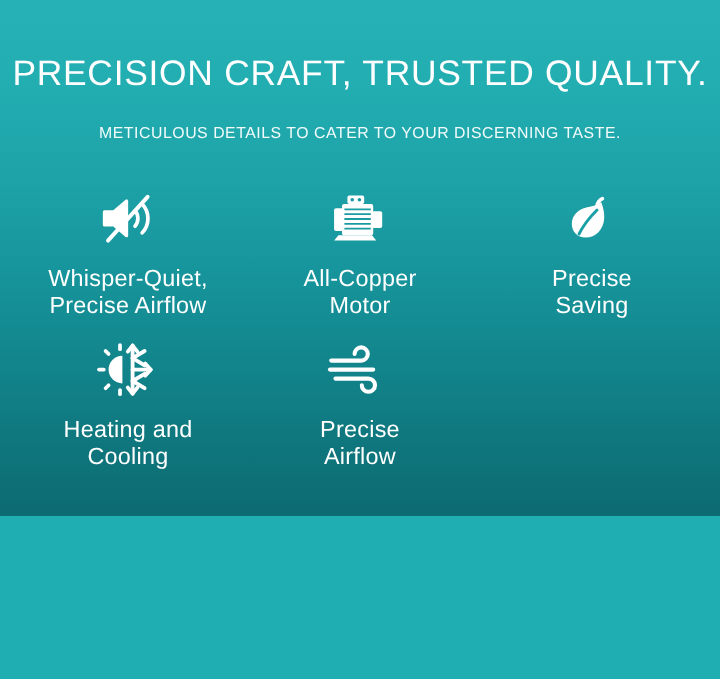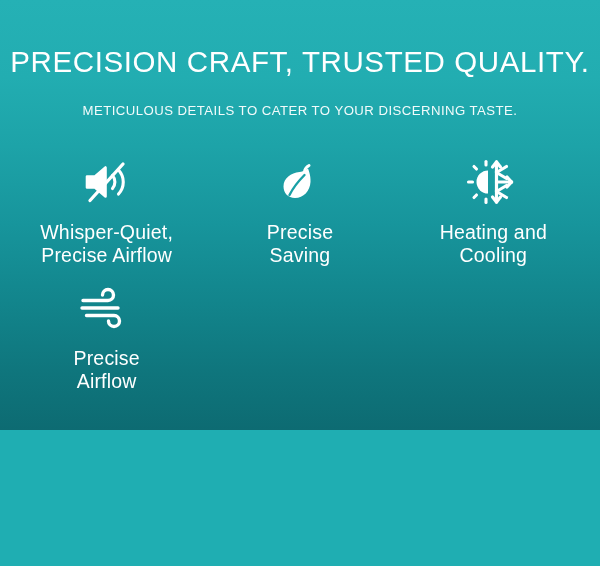--- a/index.html
+++ b/index.html
@@ -114,20 +114,47 @@
           <path d="M31.5 16.5 A10 10 0 0 1 31.5 29.5" stroke="#ffffff" stroke-width="3.1" stroke-linecap="round" fill="none"></path>
           <path d="M37.5 11 A17.5 17.5 0 0 1 37.5 35" stroke="#ffffff" stroke-width="3.1" stroke-linecap="round" fill="none"></path>
           <path d="M9 41.5 L42 5" stroke="#ffffff" stroke-width="3.3" stroke-linecap="round"></path>
           <path d="M9 41.5 L42 5" stroke="#1da3a8" stroke-width="1.0" stroke-linecap="round" opacity="0"></path>
         </svg>
       </span>
       <div class="cell-label">Whisper-Quiet,
 Precise Airflow</div>
     </div>
 
+    <div class="cell">
+      <span class="icon-wrap">
+        <svg width="54" height="46" viewBox="0 0 54 46" fill="none">
+
+          <rect x="16.5" y="4" width="14" height="7" rx="1.6" fill="#ffffff"></rect>
+          <circle cx="20.5" cy="7.5" r="1.5" fill="#1a9ba1"></circle>
+          <circle cx="26.5" cy="7.5" r="1.5" fill="#1a9ba1"></circle>
+
+          <path d="M7 14.5 h6 v19 H7 a1.6 1.6 0 0 1 -1.6 -1.6 V16.1 A1.6 1.6 0 0 1 7 14.5 Z" fill="#ffffff"></path>
+
+          <rect x="37" y="17" width="8.5" height="14" rx="1.6" fill="#ffffff"></rect>
+
+          <rect x="12" y="11" width="26" height="26" rx="1.6" fill="#ffffff"></rect>
+          <g stroke="#1a9ba1" stroke-width="1.5">
+            <line x1="14" y1="15.5" x2="36" y2="15.5"></line>
+            <line x1="14" y1="19.5" x2="36" y2="19.5"></line>
+            <line x1="14" y1="23.5" x2="36" y2="23.5"></line>
+            <line x1="14" y1="27.5" x2="36" y2="27.5"></line>
+            <line x1="14" y1="31.5" x2="36" y2="31.5"></line>
+          </g>
+
+          <path d="M9 37 h28 l3.5 4.5 H5.5 Z" fill="#ffffff"></path>
+        </svg>
+      </span>
+      <div class="cell-label">All-Copper
+Motor</div>
+    </div>
 
     <div class="cell">
       <span class="icon-wrap">
         <svg width="44" height="46" viewBox="0 0 44 46" fill="none">
           <path d="M30 9.5 C30 9.5 33 16 32.5 23 C32 32 25.5 39 17 39 C10 39 5.5 34 5.5 27.5 C5.5 19 13 14 21.5 13 C26 12.4 30 9.5 30 9.5 Z" fill="#ffffff"></path>
           <path d="M31 6.5 C31 6.5 27.2 8.5 26.5 12.5 C26 15.4 27.6 17.2 27.6 17.2" stroke="#ffffff" stroke-width="3" stroke-linecap="round" fill="none"></path>
           <path d="M26.5 16 C21 21.5 15.5 28 11.5 36" stroke="#19a0a6" stroke-width="2.4" stroke-linecap="round" fill="none"></path>
         </svg>
       </span>
       <div class="cell-label">Precise

